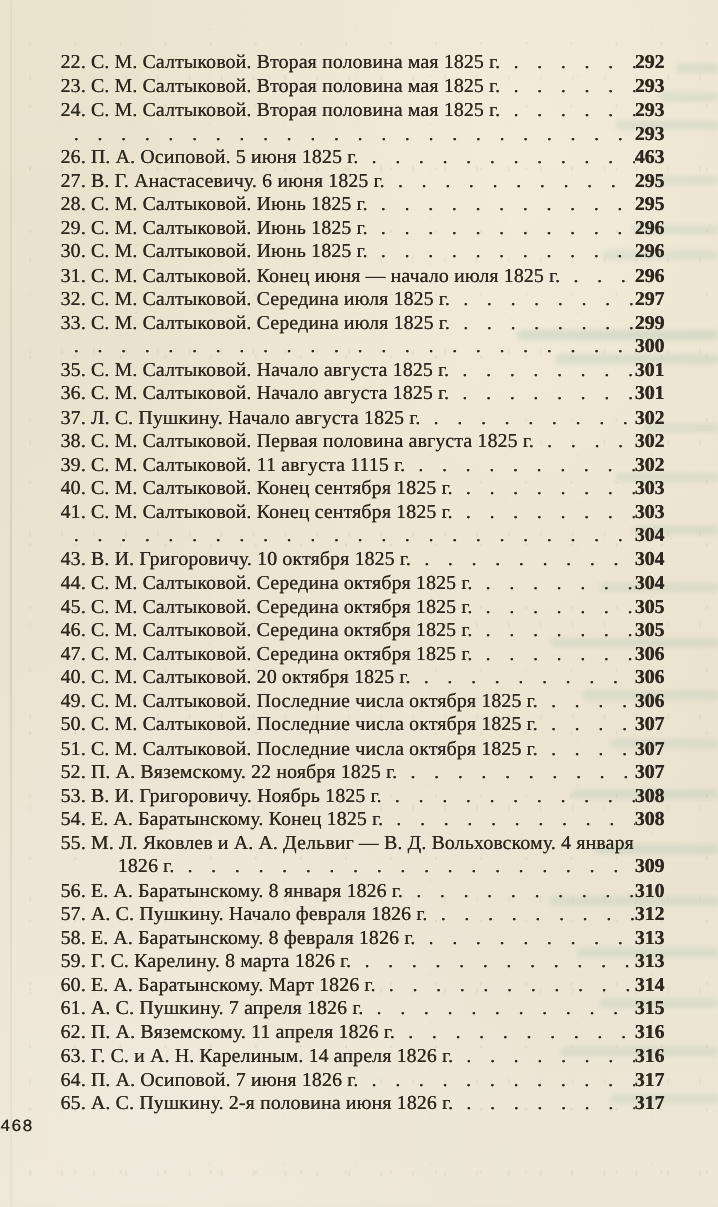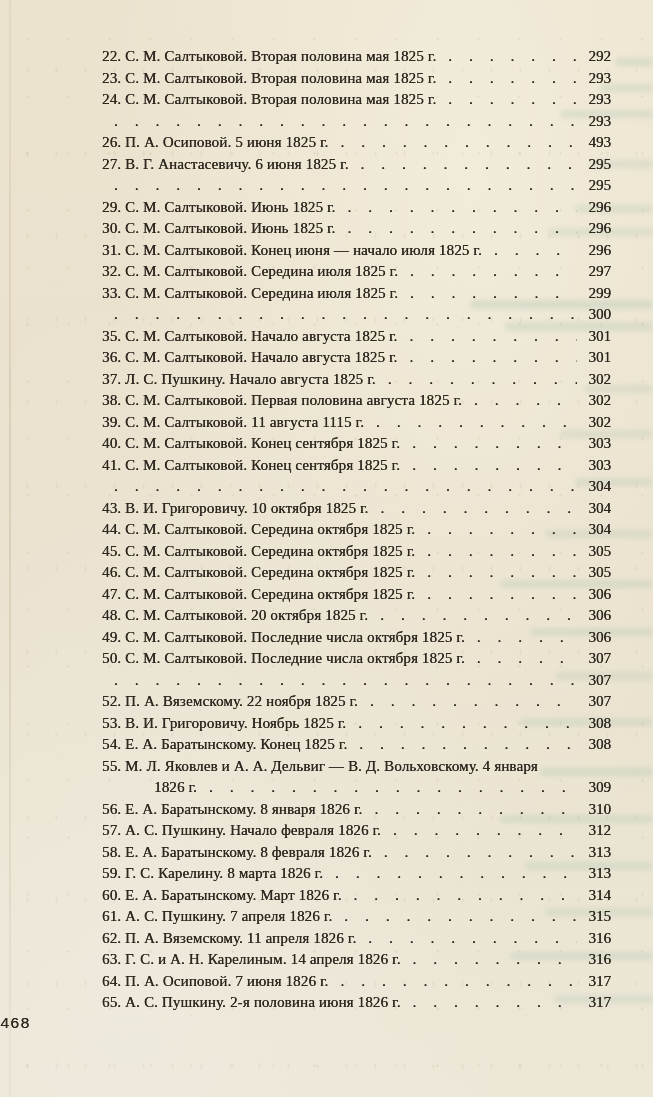--- a/index.html
+++ b/index.html
@@ -33,35 +33,36 @@
   .ghost{
     position:absolute;border-radius:4px;
     background:#6ea08f;filter:blur(2.5px);
     pointer-events:none;
   }
   .toc{
     position:absolute;left:55px;right:42px;top:46px;
   }
   .row{
     display:flex;align-items:baseline;
-    line-height:21.5px;font-size:15px;white-space:nowrap;margin-left:47px;
+    line-height:21.5px;font-size:18px;white-space:nowrap;
   }
   .txt{
     letter-spacing:0.15px;
     text-shadow:0.25px 0 0 currentColor;
   }
   .row.wrapline .txt{padding-left:52px;}
   .dots{
     flex:1;min-width:0;overflow:hidden;white-space:nowrap;
     letter-spacing:17px;padding-left:12px;
     text-shadow:0.25px 0 0 currentColor;
   }
   .page{
-    min-width:34px;text-align:right;
+    min-width:34px;text-align:left;
     text-shadow:0.25px 0 0 currentColor;
+    font-weight:bold;
   }
   .folio{
     position:absolute;top:1015px;left:0;width:100%;
     font-size:15.5px;letter-spacing:0.8px;
     text-shadow:0.25px 0 0 currentColor;
     font-family:Liberation Mono, monospace;
   }
 </style>
 </head>
 <body>
@@ -110,28 +111,29 @@
       <span class="dots">............................................................</span>
       <span class="page">293</span>
     </div>
     <div class="row">
       <span class="dots">............................................................</span>
       <span class="page">293</span>
     </div>
     <div class="row">
       <span class="txt">26. П. А. Осиповой. 5 июня 1825 г.</span>
       <span class="dots">............................................................</span>
-      <span class="page">493</span>
+      <span class="page">463</span>
     </div>
     <div class="row">
       <span class="txt">27. В. Г. Анастасевичу. 6 июня 1825 г.</span>
       <span class="dots">............................................................</span>
       <span class="page">295</span>
     </div>
     <div class="row">
+      <span class="txt">28. С. М. Салтыковой. Июнь 1825 г.</span>
       <span class="dots">............................................................</span>
       <span class="page">295</span>
     </div>
     <div class="row">
       <span class="txt">29. С. М. Салтыковой. Июнь 1825 г.</span>
       <span class="dots">............................................................</span>
       <span class="page">296</span>
     </div>
     <div class="row">
       <span class="txt">30. С. М. Салтыковой. Июнь 1825 г.</span>
@@ -215,35 +217,36 @@
       <span class="txt">46. С. М. Салтыковой. Середина октября 1825 г.</span>
       <span class="dots">............................................................</span>
       <span class="page">305</span>
     </div>
     <div class="row">
       <span class="txt">47. С. М. Салтыковой. Середина октября 1825 г.</span>
       <span class="dots">............................................................</span>
       <span class="page">306</span>
     </div>
     <div class="row">
-      <span class="txt">48. С. М. Салтыковой. 20 октября 1825 г.</span>
+      <span class="txt">40. С. М. Салтыковой. 20 октября 1825 г.</span>
       <span class="dots">............................................................</span>
       <span class="page">306</span>
     </div>
     <div class="row">
       <span class="txt">49. С. М. Салтыковой. Последние числа октября 1825 г.</span>
       <span class="dots">............................................................</span>
       <span class="page">306</span>
     </div>
     <div class="row">
       <span class="txt">50. С. М. Салтыковой. Последние числа октября 1825 г.</span>
       <span class="dots">............................................................</span>
       <span class="page">307</span>
     </div>
     <div class="row">
+      <span class="txt">51. С. М. Салтыковой. Последние числа октября 1825 г.</span>
       <span class="dots">............................................................</span>
       <span class="page">307</span>
     </div>
     <div class="row">
       <span class="txt">52. П. А. Вяземскому. 22 ноября 1825 г.</span>
       <span class="dots">............................................................</span>
       <span class="page">307</span>
     </div>
     <div class="row">
       <span class="txt">53. В. И. Григоровичу. Ноябрь 1825 г.</span>

